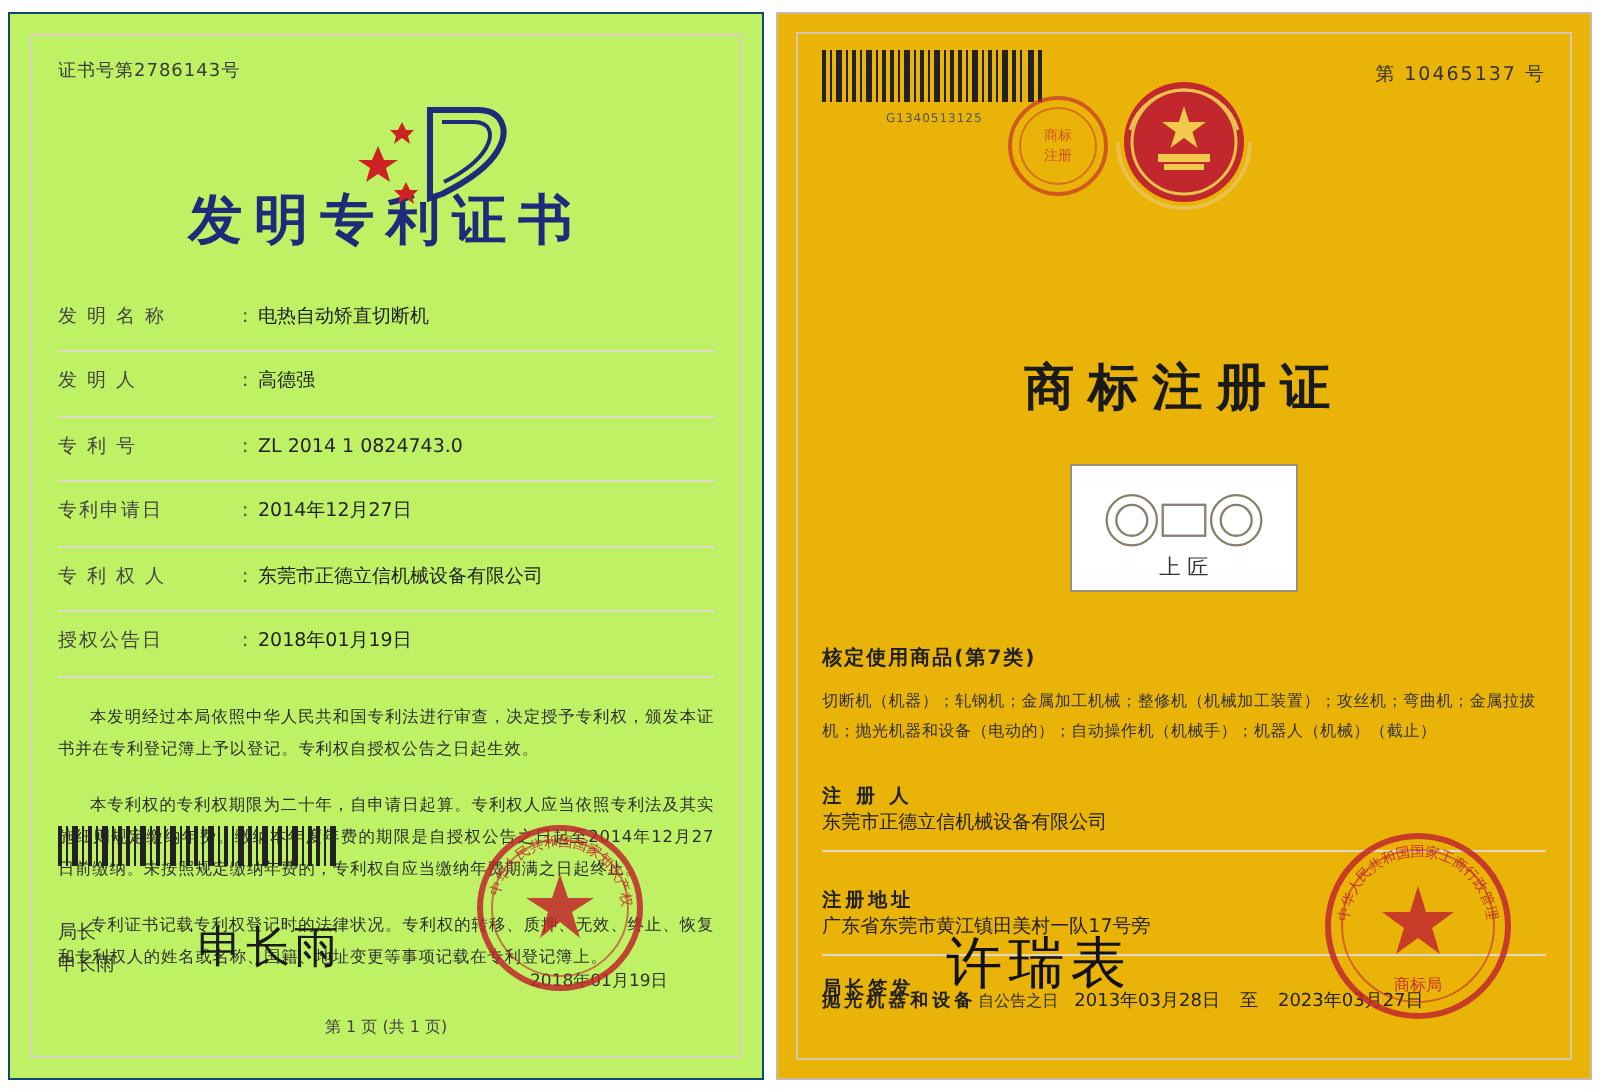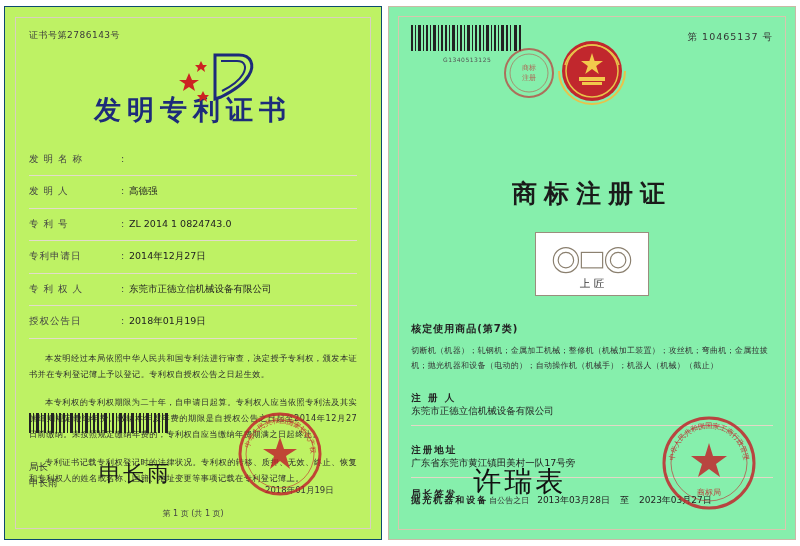--- a/index.html
+++ b/index.html
@@ -26,21 +26,21 @@
 
   .lc-barcode{position:absolute;left:0;bottom:92px;width:140px;height:20px;}
   .lc-sign-block{position:absolute;left:0;bottom:34px;font-size:9.5px;color:#333;line-height:1.7;}
   .lc-handsign{position:absolute;left:70px;bottom:36px;font-family:"DejaVu Serif","Liberation Serif",serif;font-size:22px;color:#1a1a1a;letter-spacing:2px;}
   .lc-date{position:absolute;left:236px;bottom:28px;font-size:8.5px;color:#333;}
   .lc-footer{position:absolute;left:0;right:0;bottom:6px;text-align:center;font-size:8px;color:#444;}
 
   .seal-left{position:absolute;right:34px;bottom:28px;width:86px;height:86px;}
 
   
-  .cert-right{position:relative;width:412px;height:534px;background:#86efac;border:1px solid #c9b9a6;box-sizing:border-box;overflow:hidden;}
+  .cert-right{position:relative;width:412px;height:534px;background:#eab308;border:1px solid #c9b9a6;box-sizing:border-box;overflow:hidden;}
   .cert-right .inner-border{position:absolute;left:9px;top:9px;right:9px;bottom:9px;border:1px solid #d8c6ae;}
   .right-pad{position:absolute;left:22px;top:18px;right:22px;bottom:12px;}
 
   .rc-topbar{display:flex;align-items:flex-start;justify-content:space-between;}
   .rc-barcode{width:112px;height:26px;}
   .rc-barnum{font-size:6px;color:#555;text-align:center;margin-top:1px;letter-spacing:0.5px;}
   .rc-regno{font-size:9.5px;color:#333;letter-spacing:1px;padding-top:6px;}
 
   .rc-emblem{position:absolute;left:50%;top:6px;transform:translateX(-50%);width:86px;height:86px;}
   .rc-title{margin-top:114px;text-align:center;font-family:"DejaVu Serif","Liberation Serif",serif;font-size:25px;font-weight:bold;letter-spacing:7px;color:#1a1a1a;}
@@ -84,20 +84,21 @@
         <polygon points="26,14 28,18 32,18 29,21 30,25 26,22 22,25 23,21 20,18 24,18" fill="#cc2222"></polygon>
         <polygon points="28,44 30,48 34,48 31,51 32,55 28,52 24,55 25,51 22,48 26,48" fill="#cc2222"></polygon>
       </svg>
 
       <div class="lc-title">发明专利证书</div>
 
       <div class="lc-fields">
         <div class="lc-row">
           <div class="lc-label">发 明 名 称</div>
           <div class="lc-colon">:</div>
+          <div class="lc-value">电热自动矫直切断机</div>
         </div>
         <div class="lc-rule"></div>
 
         <div class="lc-row">
           <div class="lc-label">发 明 人</div>
           <div class="lc-colon">:</div>
           <div class="lc-value">高德强</div>
         </div>
         <div class="lc-rule"></div>
 

